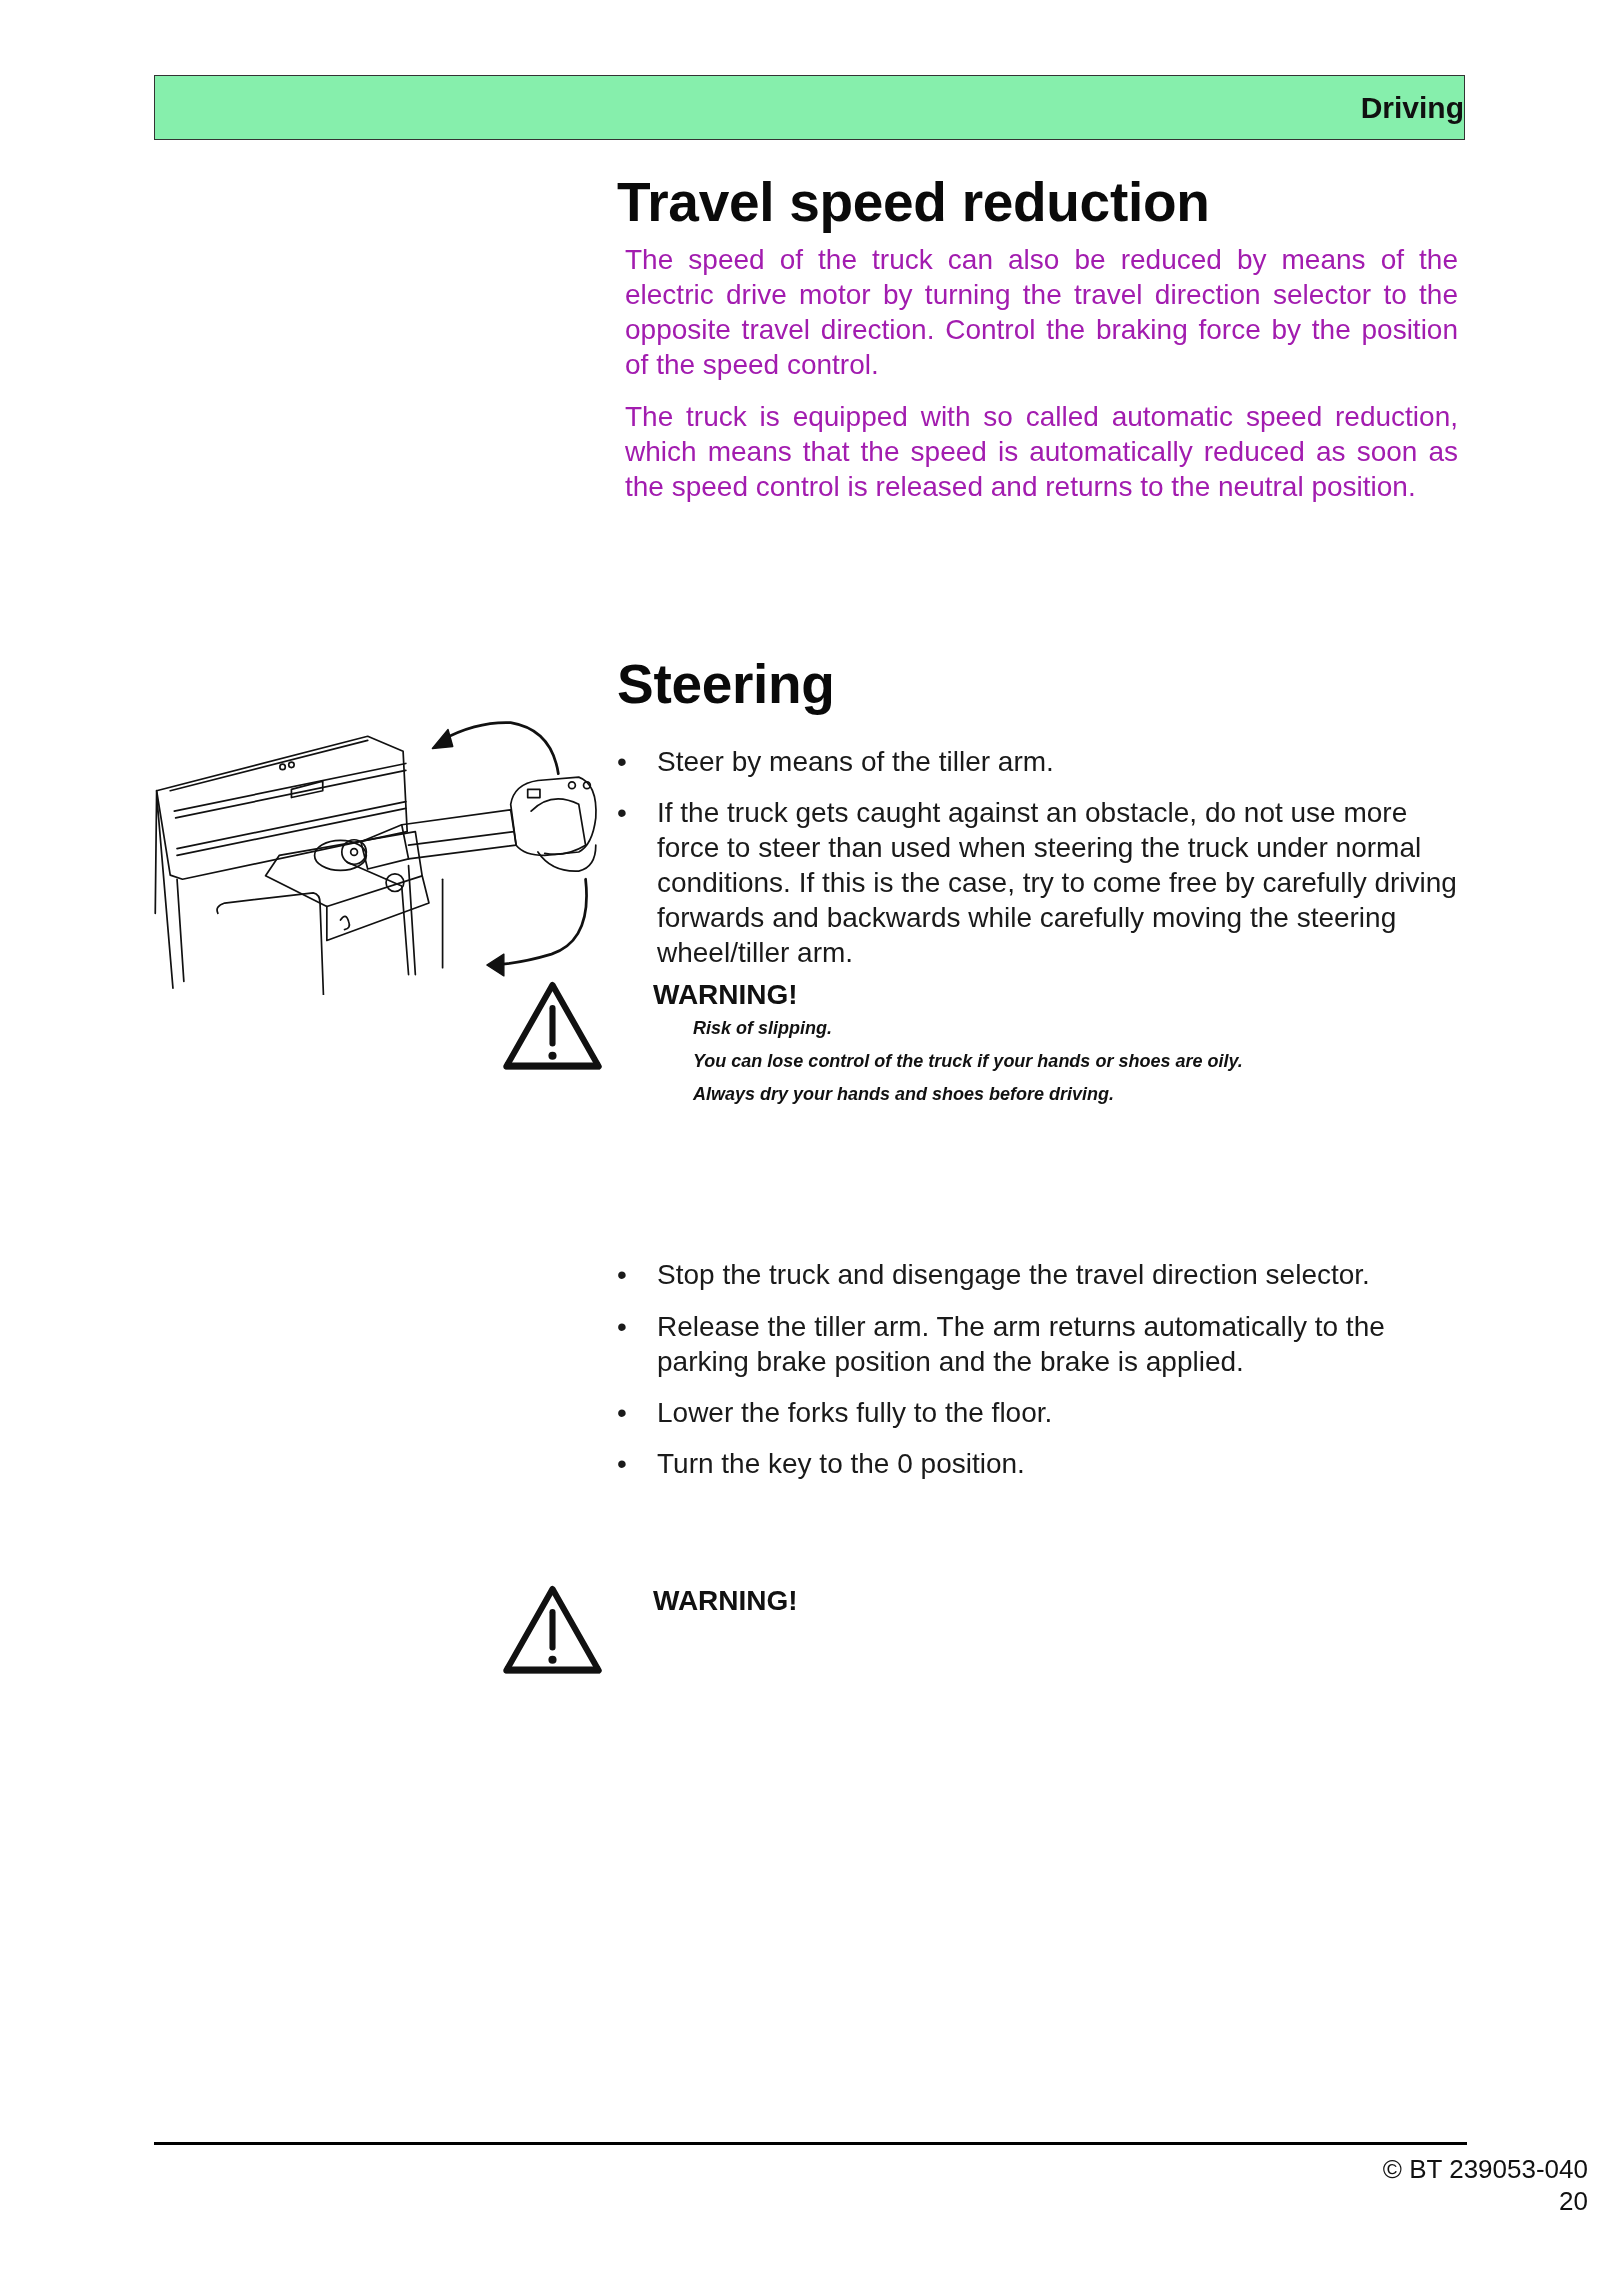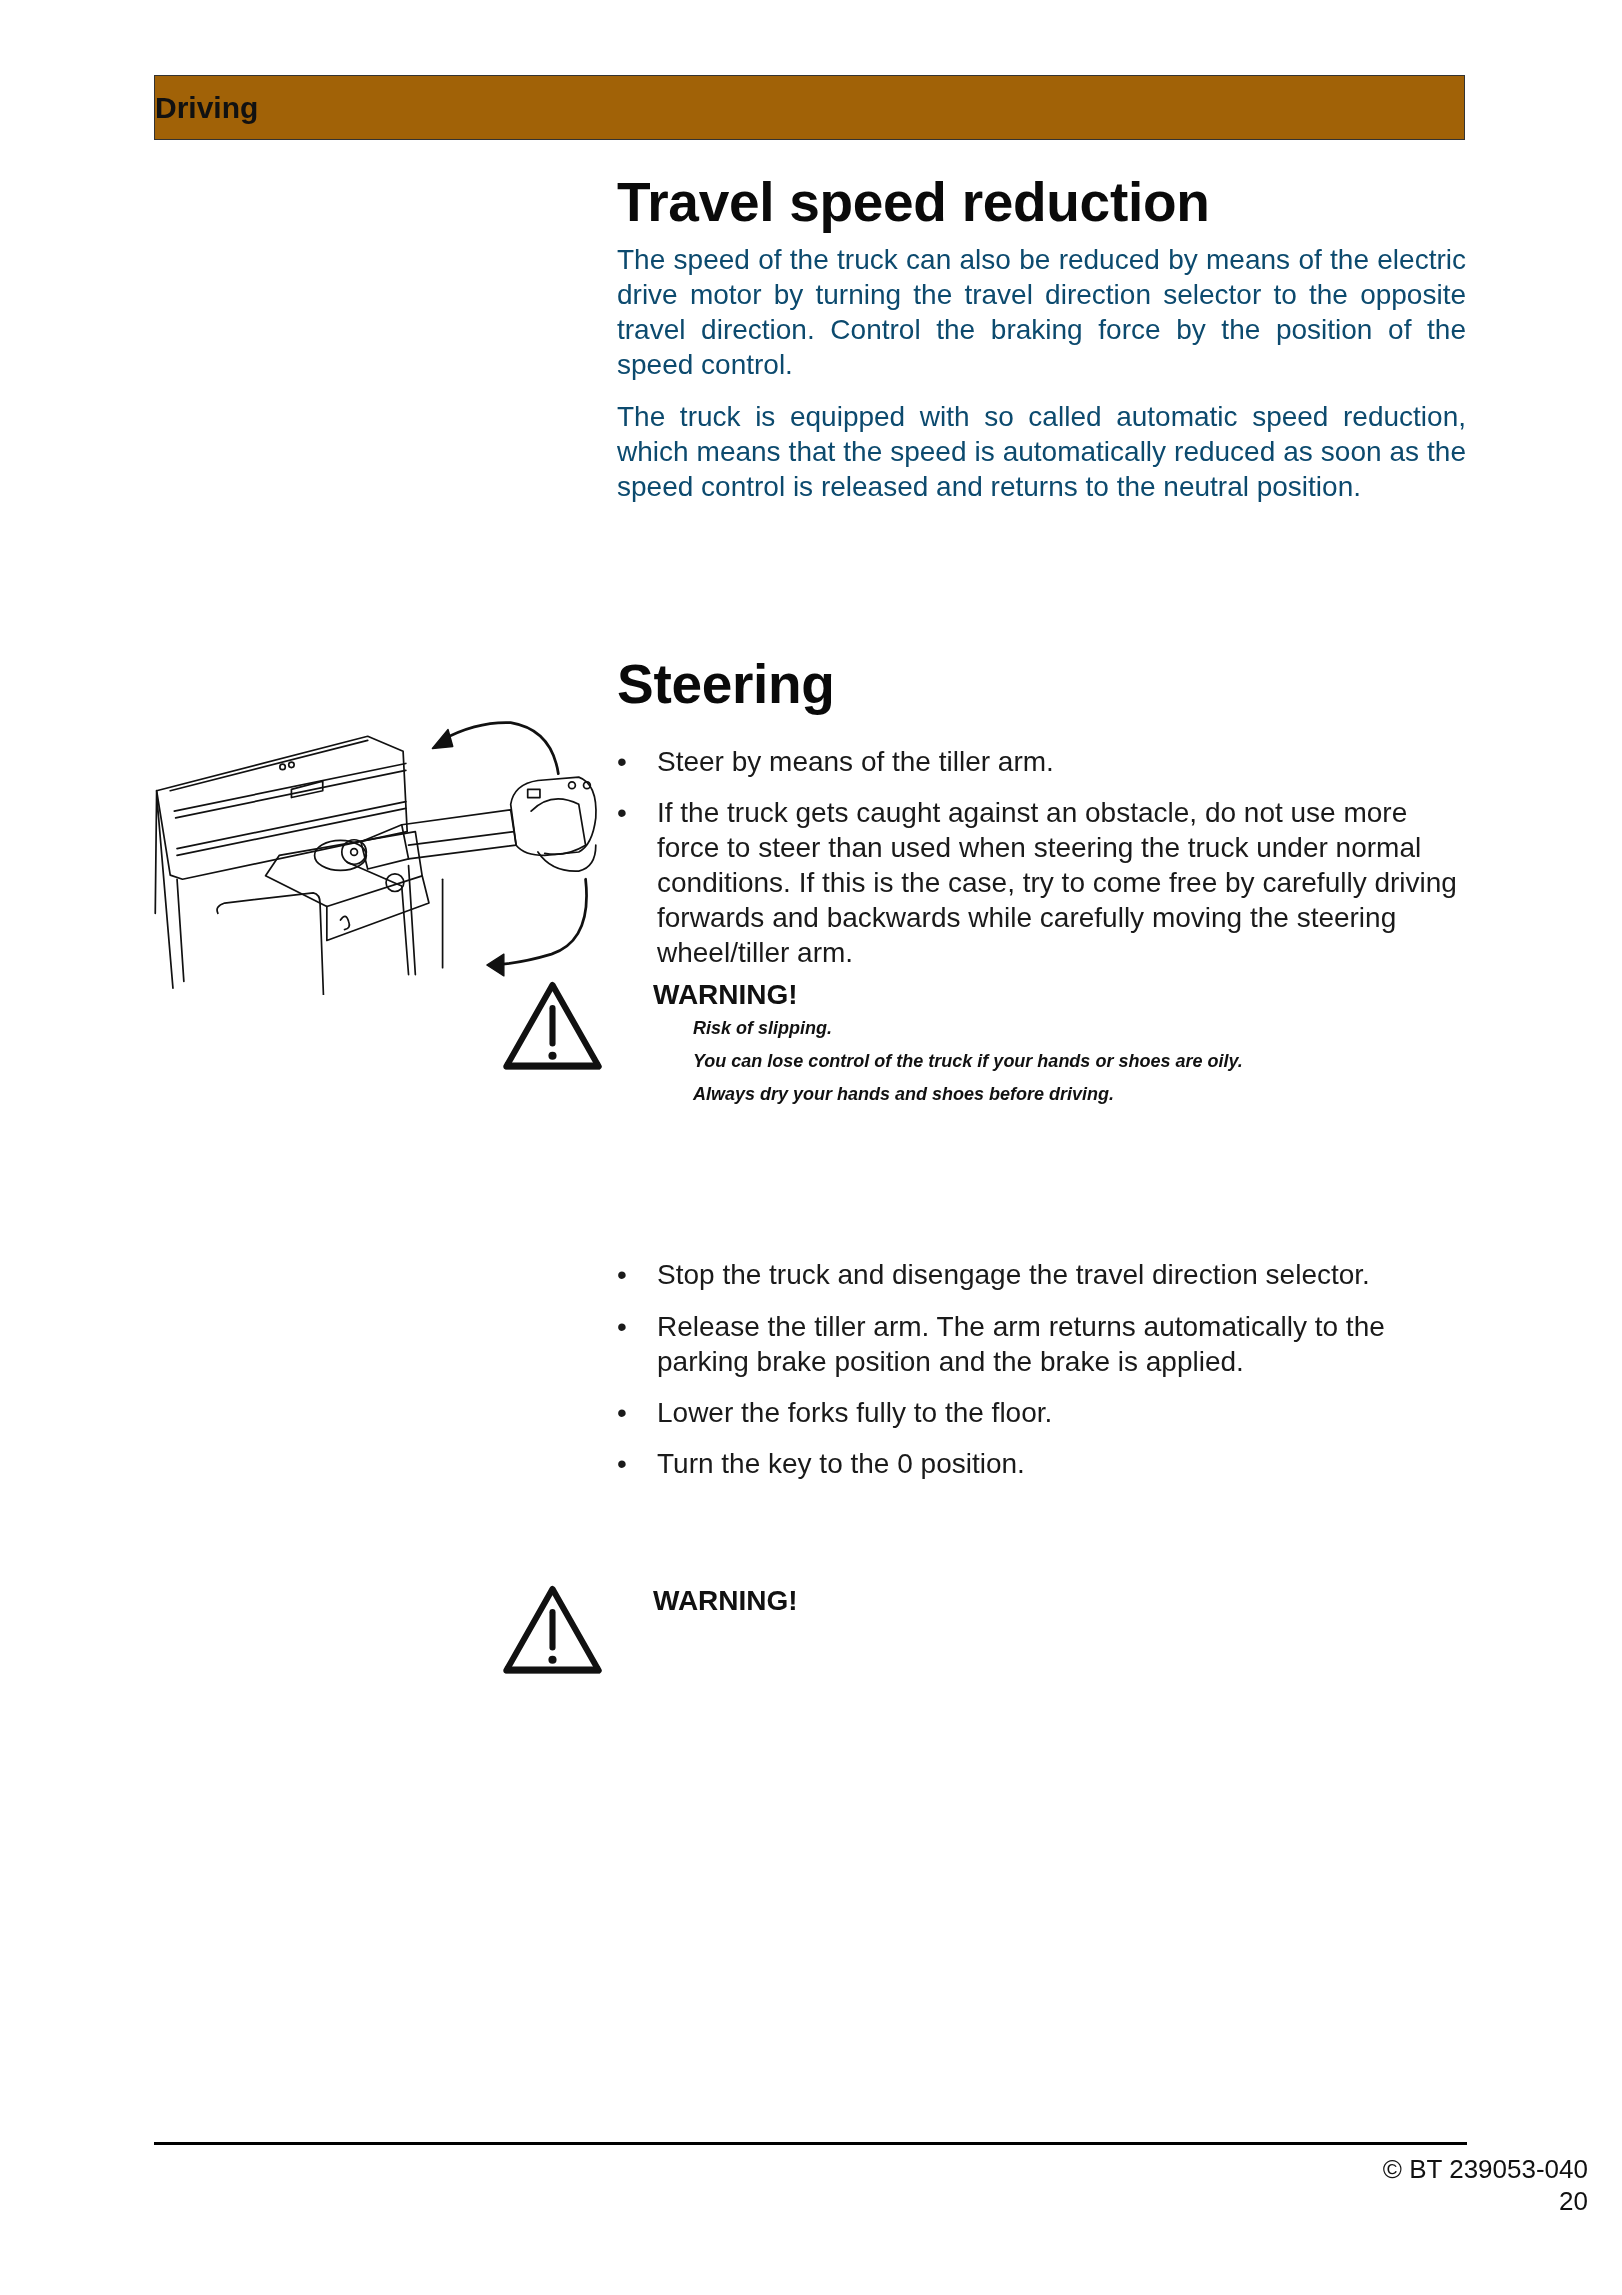--- a/index.html
+++ b/index.html
@@ -1,24 +1,24 @@
 <!DOCTYPE html>
 <html style="font-size:11px"><head>
 <meta charset="utf-8">
 <style>
   html, body { margin:0; padding:0; background:#ffffff; }
   body { width:1622px; height:2295px; position:relative; overflow:hidden;
          font-family:"Liberation Sans", sans-serif; color:#111; }
   .header-box { position:absolute; left:154px; top:75px; width:1311px; height:65px;
-         background:#a16207; border:1.4px solid #333; box-sizing:border-box;
-         display:flex; align-items:center; justify-content:flex-start; }
+         background:#86efac; border:1.4px solid #333; box-sizing:border-box;
+         display:flex; align-items:center; justify-content:flex-end; }
   .header-box span { font-weight:bold; font-size:30px; color:#111; }
   .col { position:absolute; left:617px; width:849px; }
   h1.sec { margin:0; font-weight:bold; font-size:55px; line-height:65px; color:#0a0a0a; letter-spacing:-0.3px; }
-  p.body { margin:0; font-size:28px; line-height:35px; text-align:justify; color:#0c4a6e; }
+  p.body { margin:8px; font-size:28px; line-height:35px; text-align:justify; color:#a21caf; }
   ul.bul { list-style:none; margin:0; padding:0; }
   ul.bul li { position:relative; padding-left:40px; font-size:28px; line-height:35px; color:#1a1a1a; margin-bottom:16.4px; }
   ul.bul li .dot { position:absolute; left:0; top:0; width:20.4px; text-align:left; }
   .warn { position:absolute; left:653px; width:849px; }
   .warn-title { font-weight:bold; font-size:28px; line-height:35px; color:#111; }
   .warn-lines { padding-left:40px; }
   .warn-lines div { font-weight:bold; font-style:italic; font-size:18px; line-height:33px; color:#111; }
   .tri { position:absolute; width:101px; height:91px; }
   .footer-line { position:absolute; left:154px; top:2142px; width:1313px; height:3.4px; background:#000; }
   .footer-text { position:absolute; left:0; width:1588px; text-align:right; font-size:26px; color:#111; }

